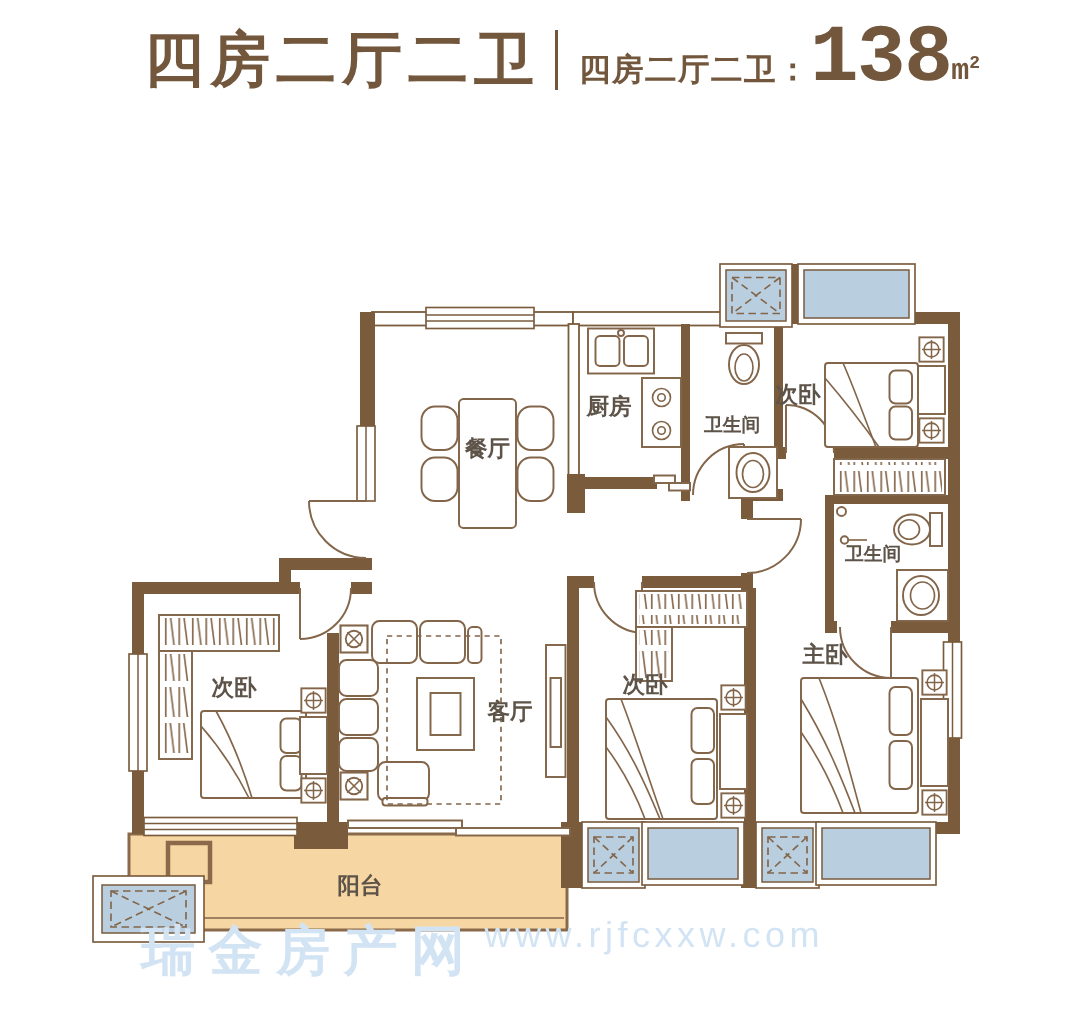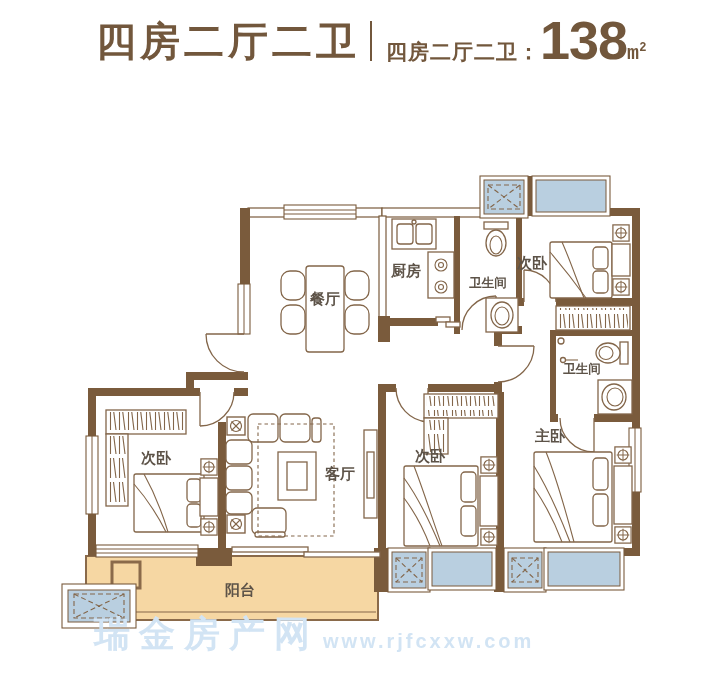--- a/index.html
+++ b/index.html
@@ -4,27 +4,27 @@
 <style>
   html,body{margin:0;padding:0;background:#fff;}
   .page{position:relative;width:718px;height:680px;background:#fff;overflow:hidden;
         font-family:"Liberation Sans",sans-serif;}
   
   .header{position:absolute;left:96px;top:16px;display:flex;align-items:center;color:var(--title);}
   .h-title{font-size:40px;font-weight:bold;letter-spacing:4px;line-height:1.1;}
   .h-divider{width:2px;height:40px;background:var(--title);margin:0 14px 0 10px;}
   .h-area{display:flex;align-items:baseline;}
   .h-area-label{font-size:21px;font-weight:bold;letter-spacing:1px;}
-  .h-area-value{font-family:Liberation Sans, sans-serif;font-size:54px;font-weight:bold;line-height:.9;letter-spacing:-1px;}
+  .h-area-value{font-family:Liberation Mono, monospace;font-size:54px;font-weight:bold;line-height:.9;letter-spacing:-1px;}
   .h-area-unit{font-size:20px;font-weight:bold;font-family:Liberation Mono, monospace;}
   .h-area-unit sup{font-size:12px;}
   
-  .watermark{position:absolute;left:94px;top:610px;display:flex;align-items:center;color:var(--watermark);white-space:nowrap;}
+  .watermark{position:absolute;left:94px;top:610px;display:flex;align-items:flex-start;color:var(--watermark);white-space:nowrap;}
   .wm-name{font-family:"Liberation Serif",serif;font-size:36px;font-weight:bold;letter-spacing:9px;}
-  .wm-url{font-size:20px;font-weight:bold;letter-spacing:3px;margin-left:4px;margin-top:13px;}
+  .wm-url{font-size:24px;font-weight:normal;letter-spacing:3px;margin-left:4px;}
   
   svg{position:absolute;left:0;top:0;}
   .wall{fill:var(--wall);}
   .wallt{fill:#fff;stroke:var(--wall);stroke-width:1.2;}
   .winf{fill:#fff;stroke:var(--wall);stroke-width:1.1;}
   .winl{stroke:var(--wall);stroke-width:1;}
   .glass{fill:var(--window);stroke:var(--wall);stroke-width:1;}
   .dashx{stroke:var(--line);stroke-width:1.1;fill:none;stroke-dasharray:5 3;}
   .furn{fill:#fff;stroke:var(--line);stroke-width:1.3;}
   .thin{stroke:var(--line);stroke-width:1.1;fill:none;}

